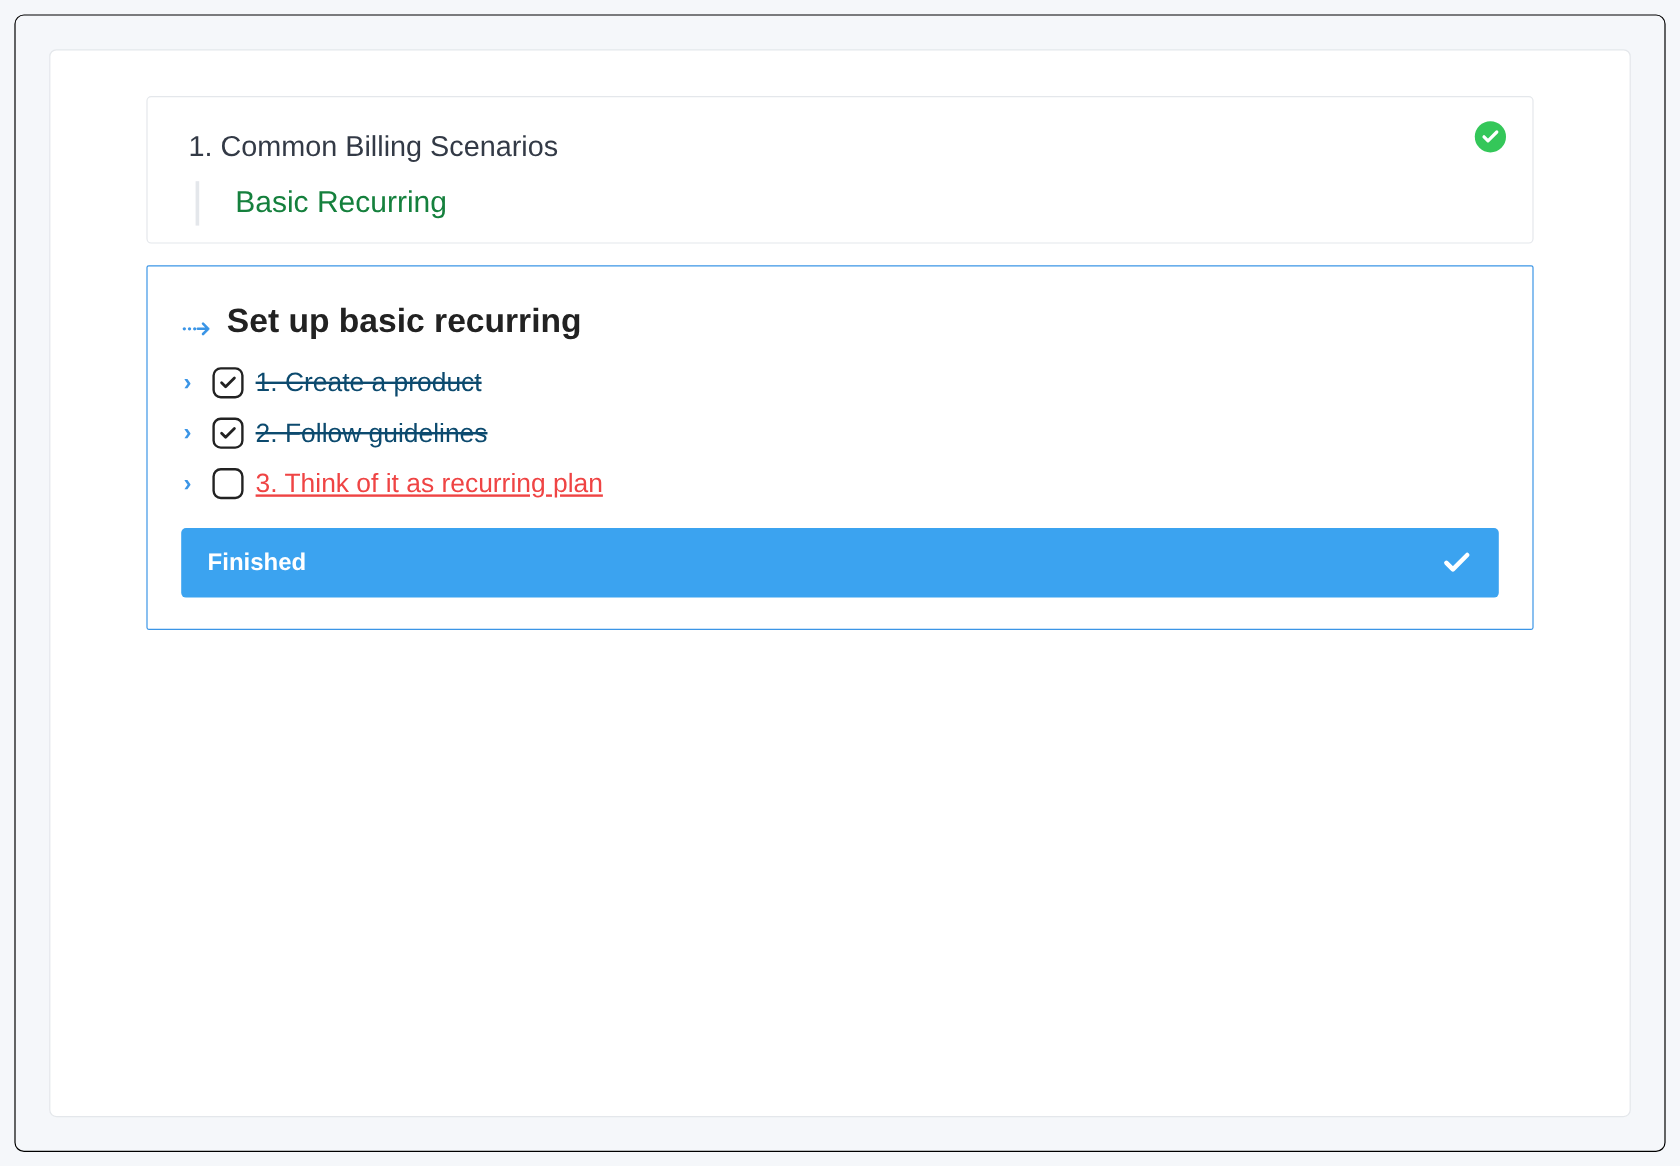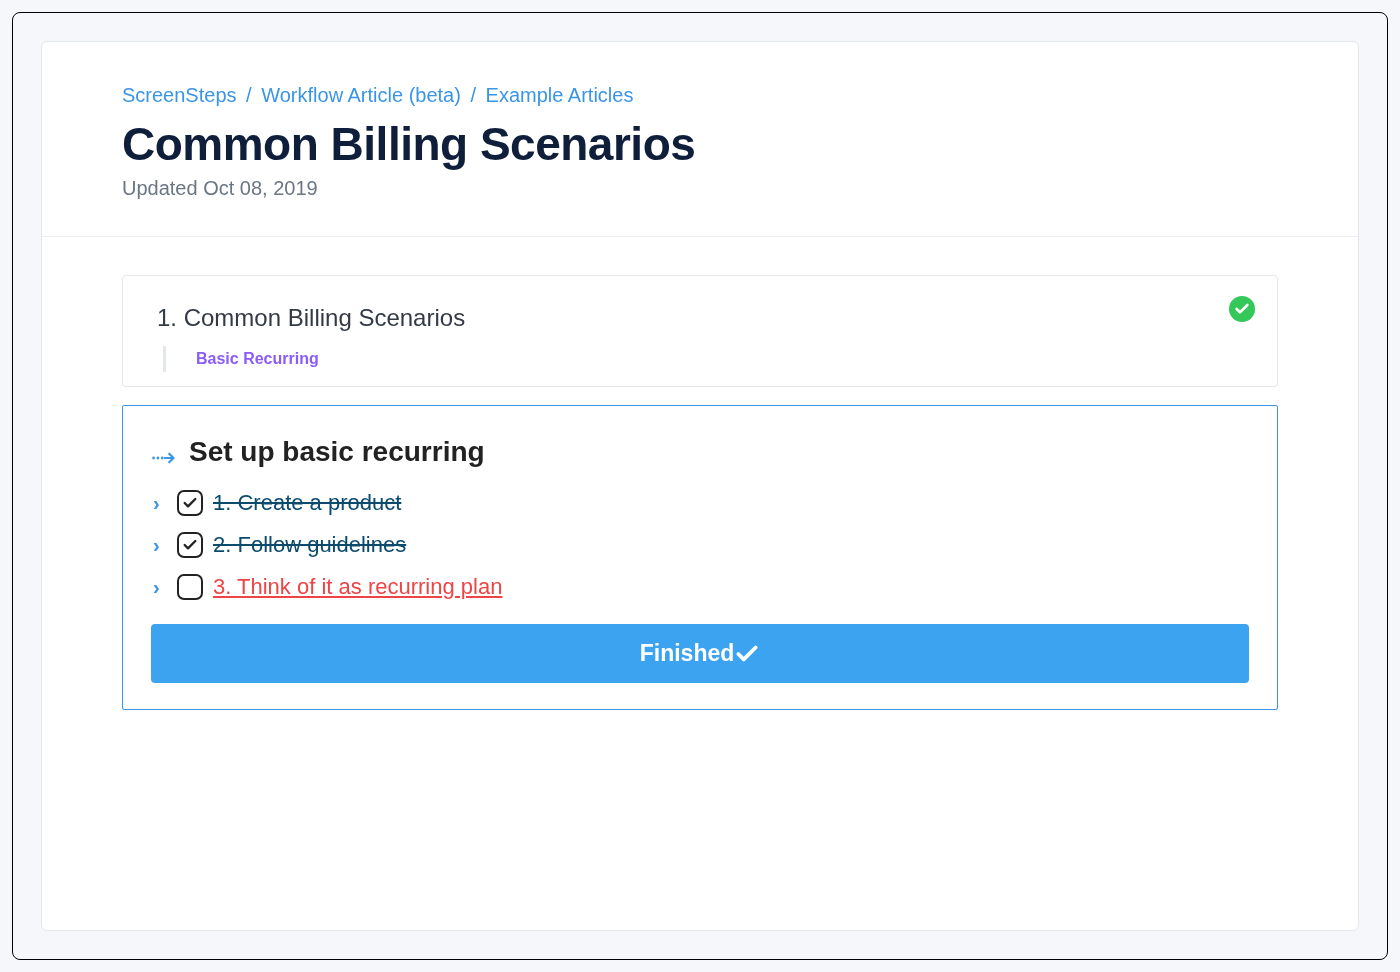--- a/index.html
+++ b/index.html
@@ -66,24 +66,23 @@
     color: #333a46;
     font-weight: 400;
   }
   .progress-sub {
     margin-top: 14px;
     padding-left: 24px;
     border-left: 3px solid #e4e7eb;
     margin-left: 6px;
   }
   .progress-sub-text {
-    font-size: 16px;
-    color: #8b5cf6;
+    font-size: 25px;
+    color: #15803d;
     padding: 4px 0 4px 6px;
-    font-weight: bold;
   }
   .progress-check {
     position: absolute;
     top: 20px;
     right: 22px;
     width: 26px;
     height: 26px;
     background: #34c759;
     border-radius: 50%;
     display: flex;
@@ -154,46 +153,35 @@
   .check-label.done {
     text-decoration: line-through;
     color: #0c4a6e;
   }
   .finished-btn {
     background: #3ba3f0;
     color: #fff;
     border: none;
     border-radius: 4px;
     width: 100%;
-    padding: 16px 4px;
-    font-size: 23px;
+    padding: 16px 22px;
+    font-size: 20px;
     font-weight: 600;
     display: flex;
     align-items: center;
-    justify-content: center;
+    justify-content: space-between;
     cursor: pointer;
   }
   .finished-btn svg { width: 26px; height: 26px; }
 </style>
 </head>
 <body>
 
 <div class="outer-frame">
   <div class="card">
-    <div class="header">
-      <div class="breadcrumb">
-        <a href="#">ScreenSteps</a>
-        <span class="sep">/</span>
-        <a href="#">Workflow Article (beta)</a>
-        <span class="sep">/</span>
-        <a href="#">Example Articles</a>
-      </div>
-      <h1 class="page-title">Common Billing Scenarios</h1>
-      <div class="updated">Updated Oct 08, 2019</div>
-    </div>
 
     <div class="body-area">
 
       <div class="progress-card">
         <div class="progress-title">1. Common Billing Scenarios</div>
         <div class="progress-sub">
           <div class="progress-sub-text">Basic Recurring</div>
         </div>
         <div class="progress-check">
           <svg viewBox="0 0 24 24" fill="none" stroke="#fff" stroke-width="4" stroke-linecap="round" stroke-linejoin="round">

